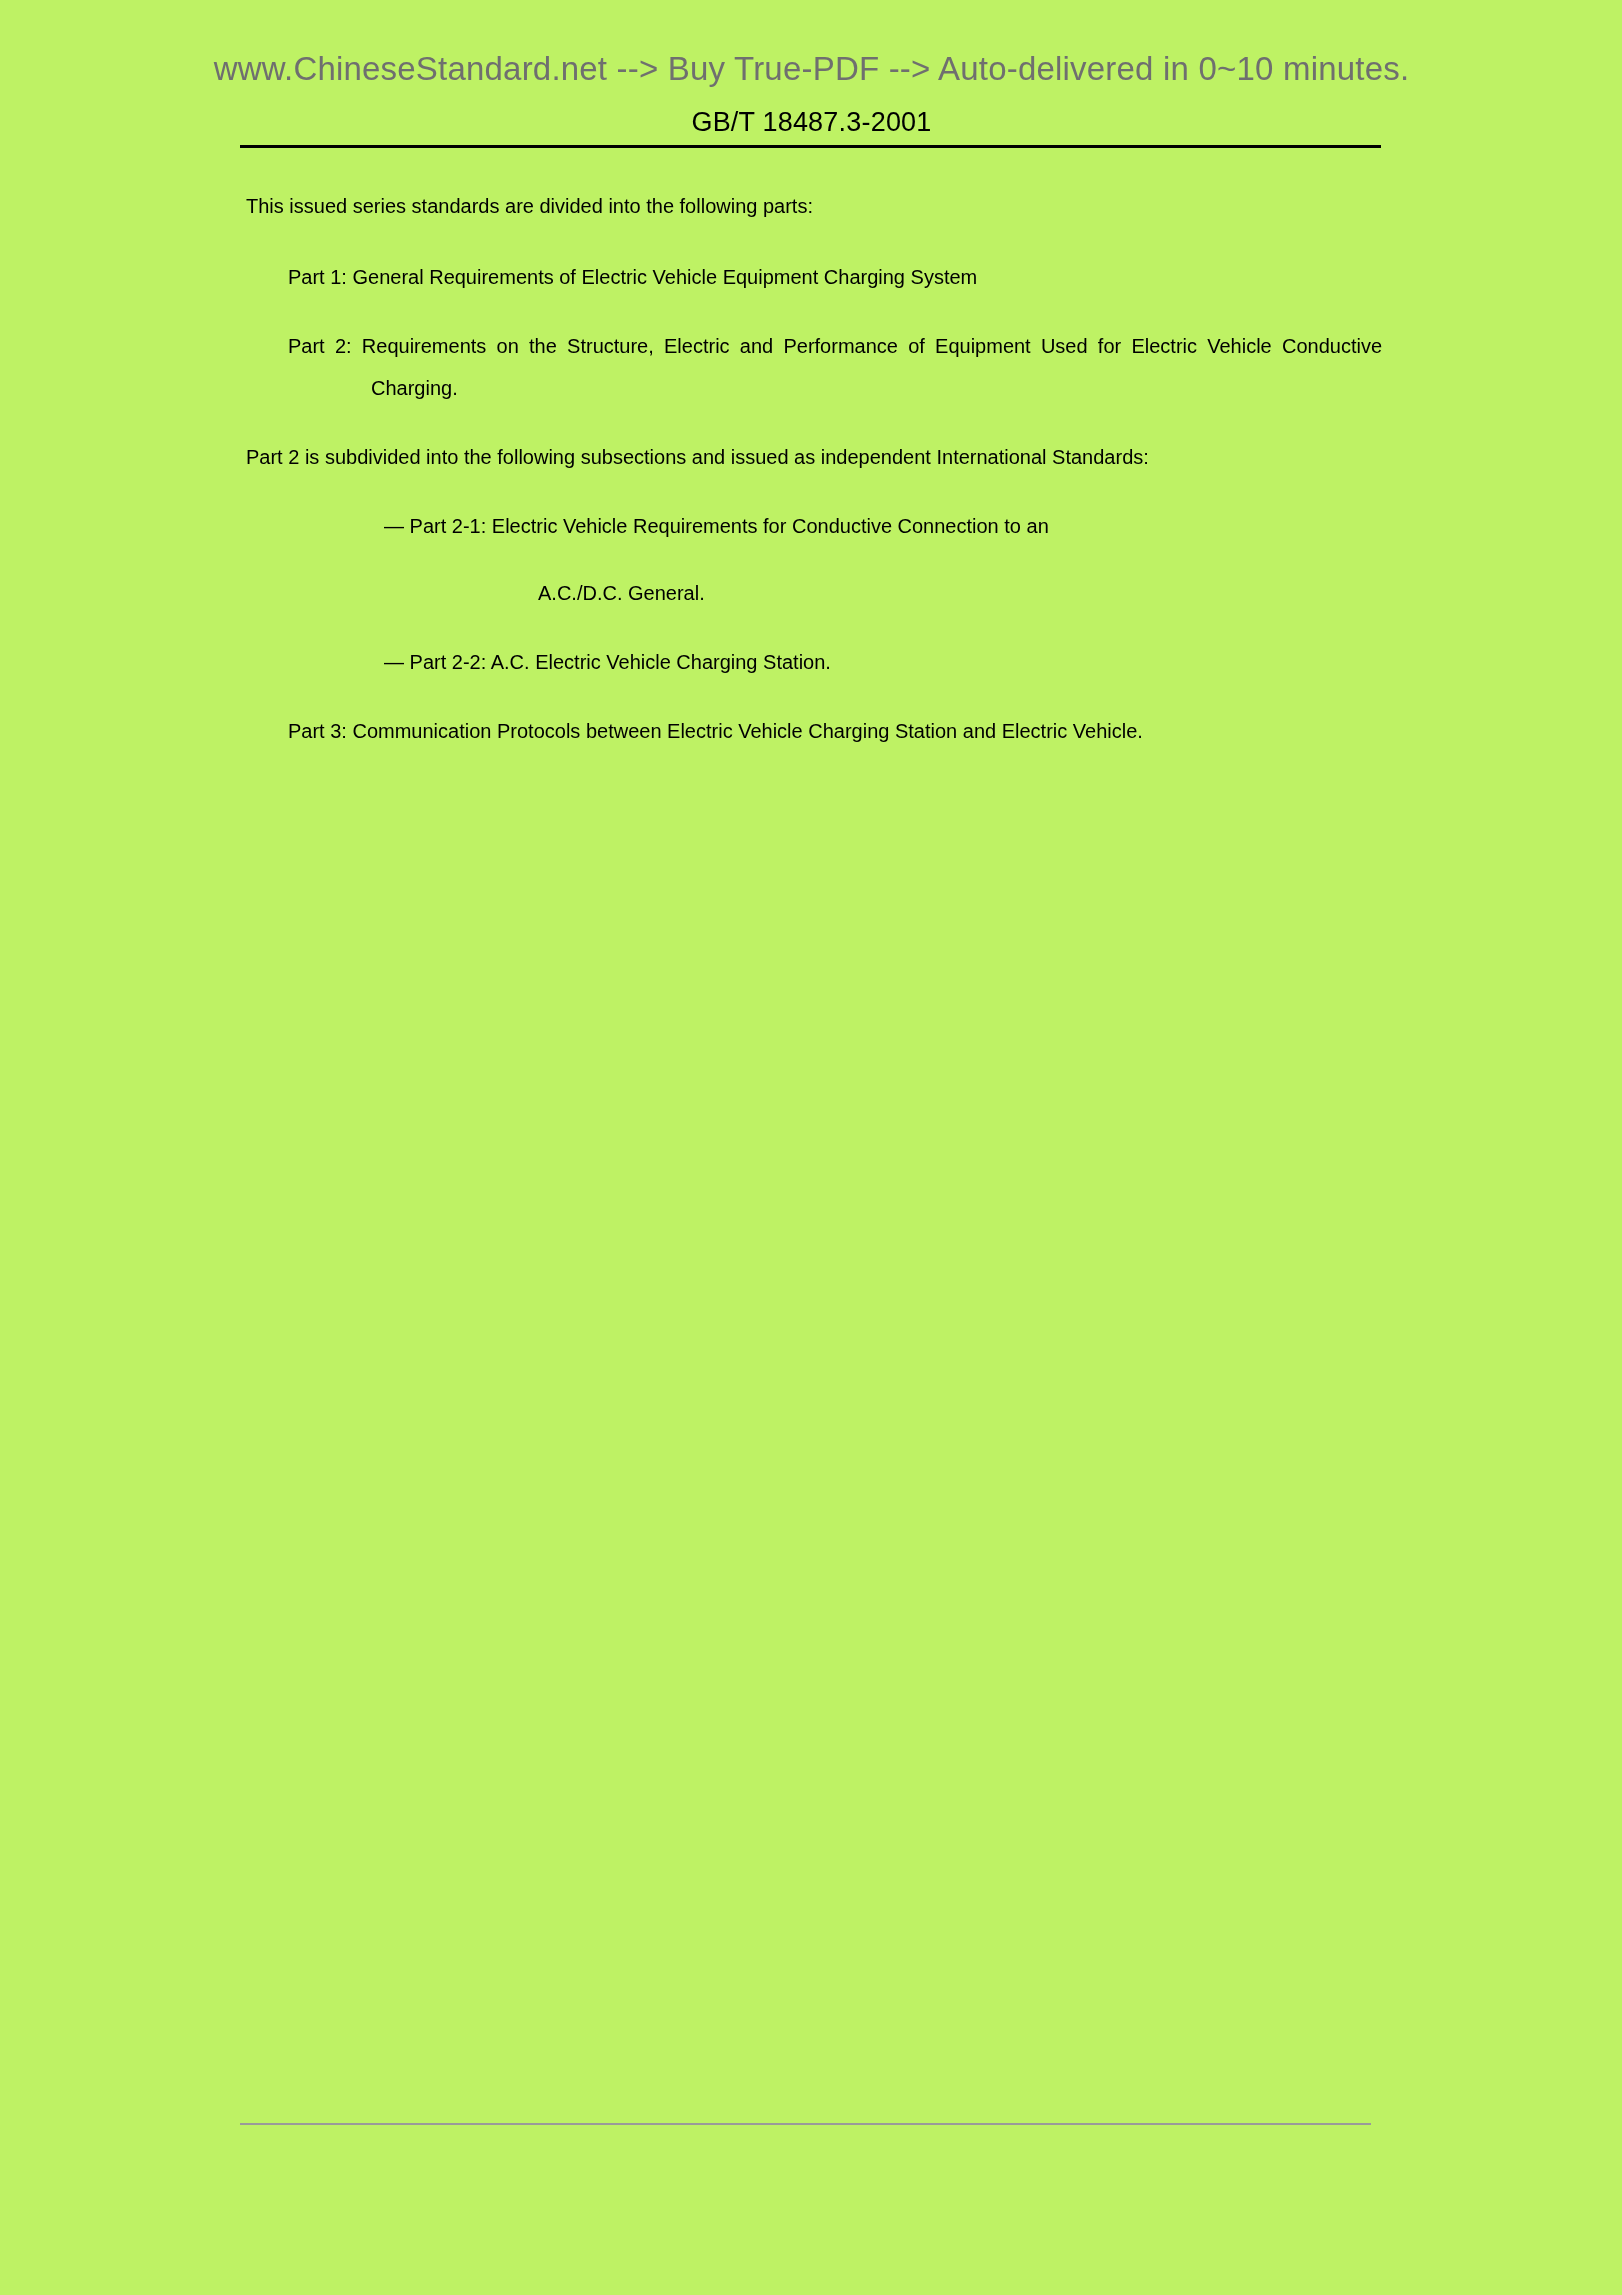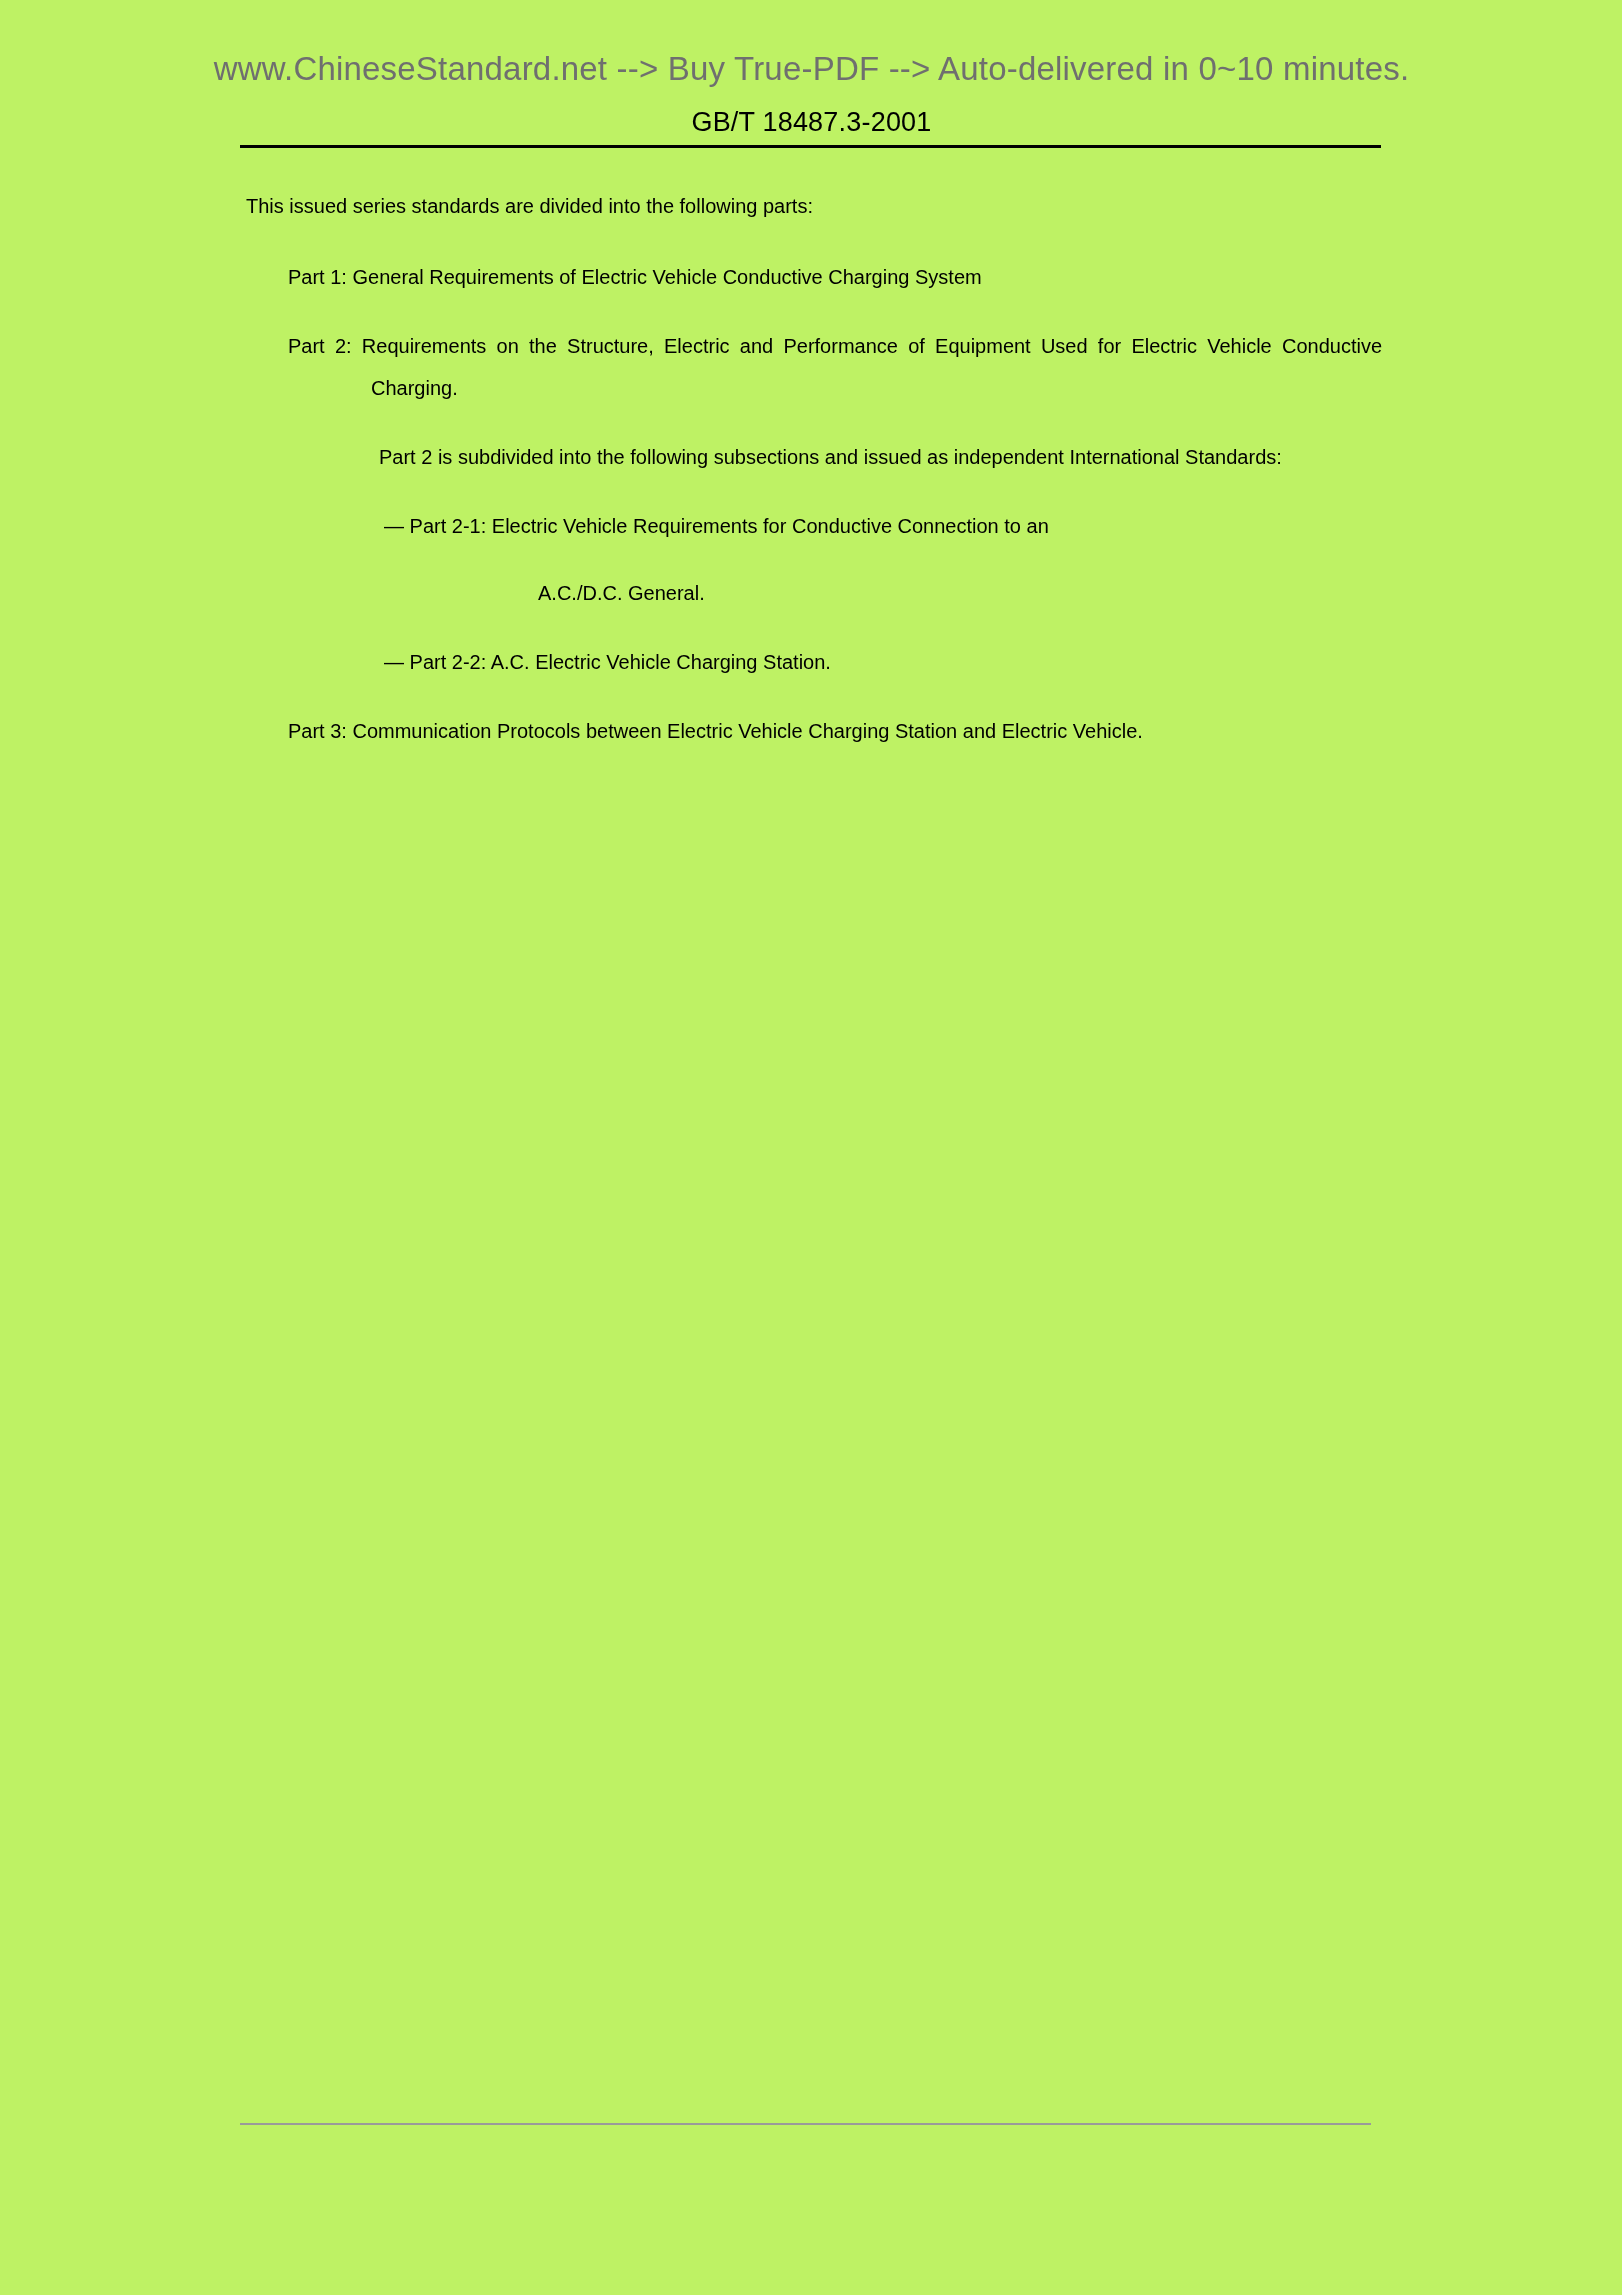--- a/index.html
+++ b/index.html
@@ -75,21 +75,20 @@
     width: 1094px;
     text-indent: 0px;
     margin-bottom: 27px;
   }
   .part-item .hang {
     display: block;
     padding-left: 83px;
     text-indent: -83px;
   }
   .sub-para {
-    margin-left: 133px;
     width: 1002px;
     margin-bottom: 27px;
   }
   .dash-item {
     margin-left: 138px;
     width: 998px;
     margin-bottom: 27px;
   }
   .dash-cont {
     margin-left: 292px;
@@ -143,21 +142,21 @@
 
   <div class="doc-code">GB/T 18487.3-2001</div>
 
   <div class="header-rule"></div>
 
   <div class="content">
 
     <p class="para lead">This issued series standards are divided into the following parts:</p>
 
     <p class="para part-item">
-      <span class="hang">Part 1: General Requirements of Electric Vehicle Conductive Charging System</span>
+      <span class="hang">Part 1: General Requirements of Electric Vehicle Equipment Charging System</span>
     </p>
 
     <p class="para part-item">
       <span class="hang">Part 2: Requirements on the Structure, Electric and Performance of Equipment Used for Electric Vehicle Conductive Charging.</span>
     </p>
 
     <p class="para sub-para">Part 2 is subdivided into the following subsections and issued as independent International Standards:</p>
 
     <p class="para dash-item tight">— Part 2-1: Electric Vehicle Requirements for Conductive Connection to an</p>
 

